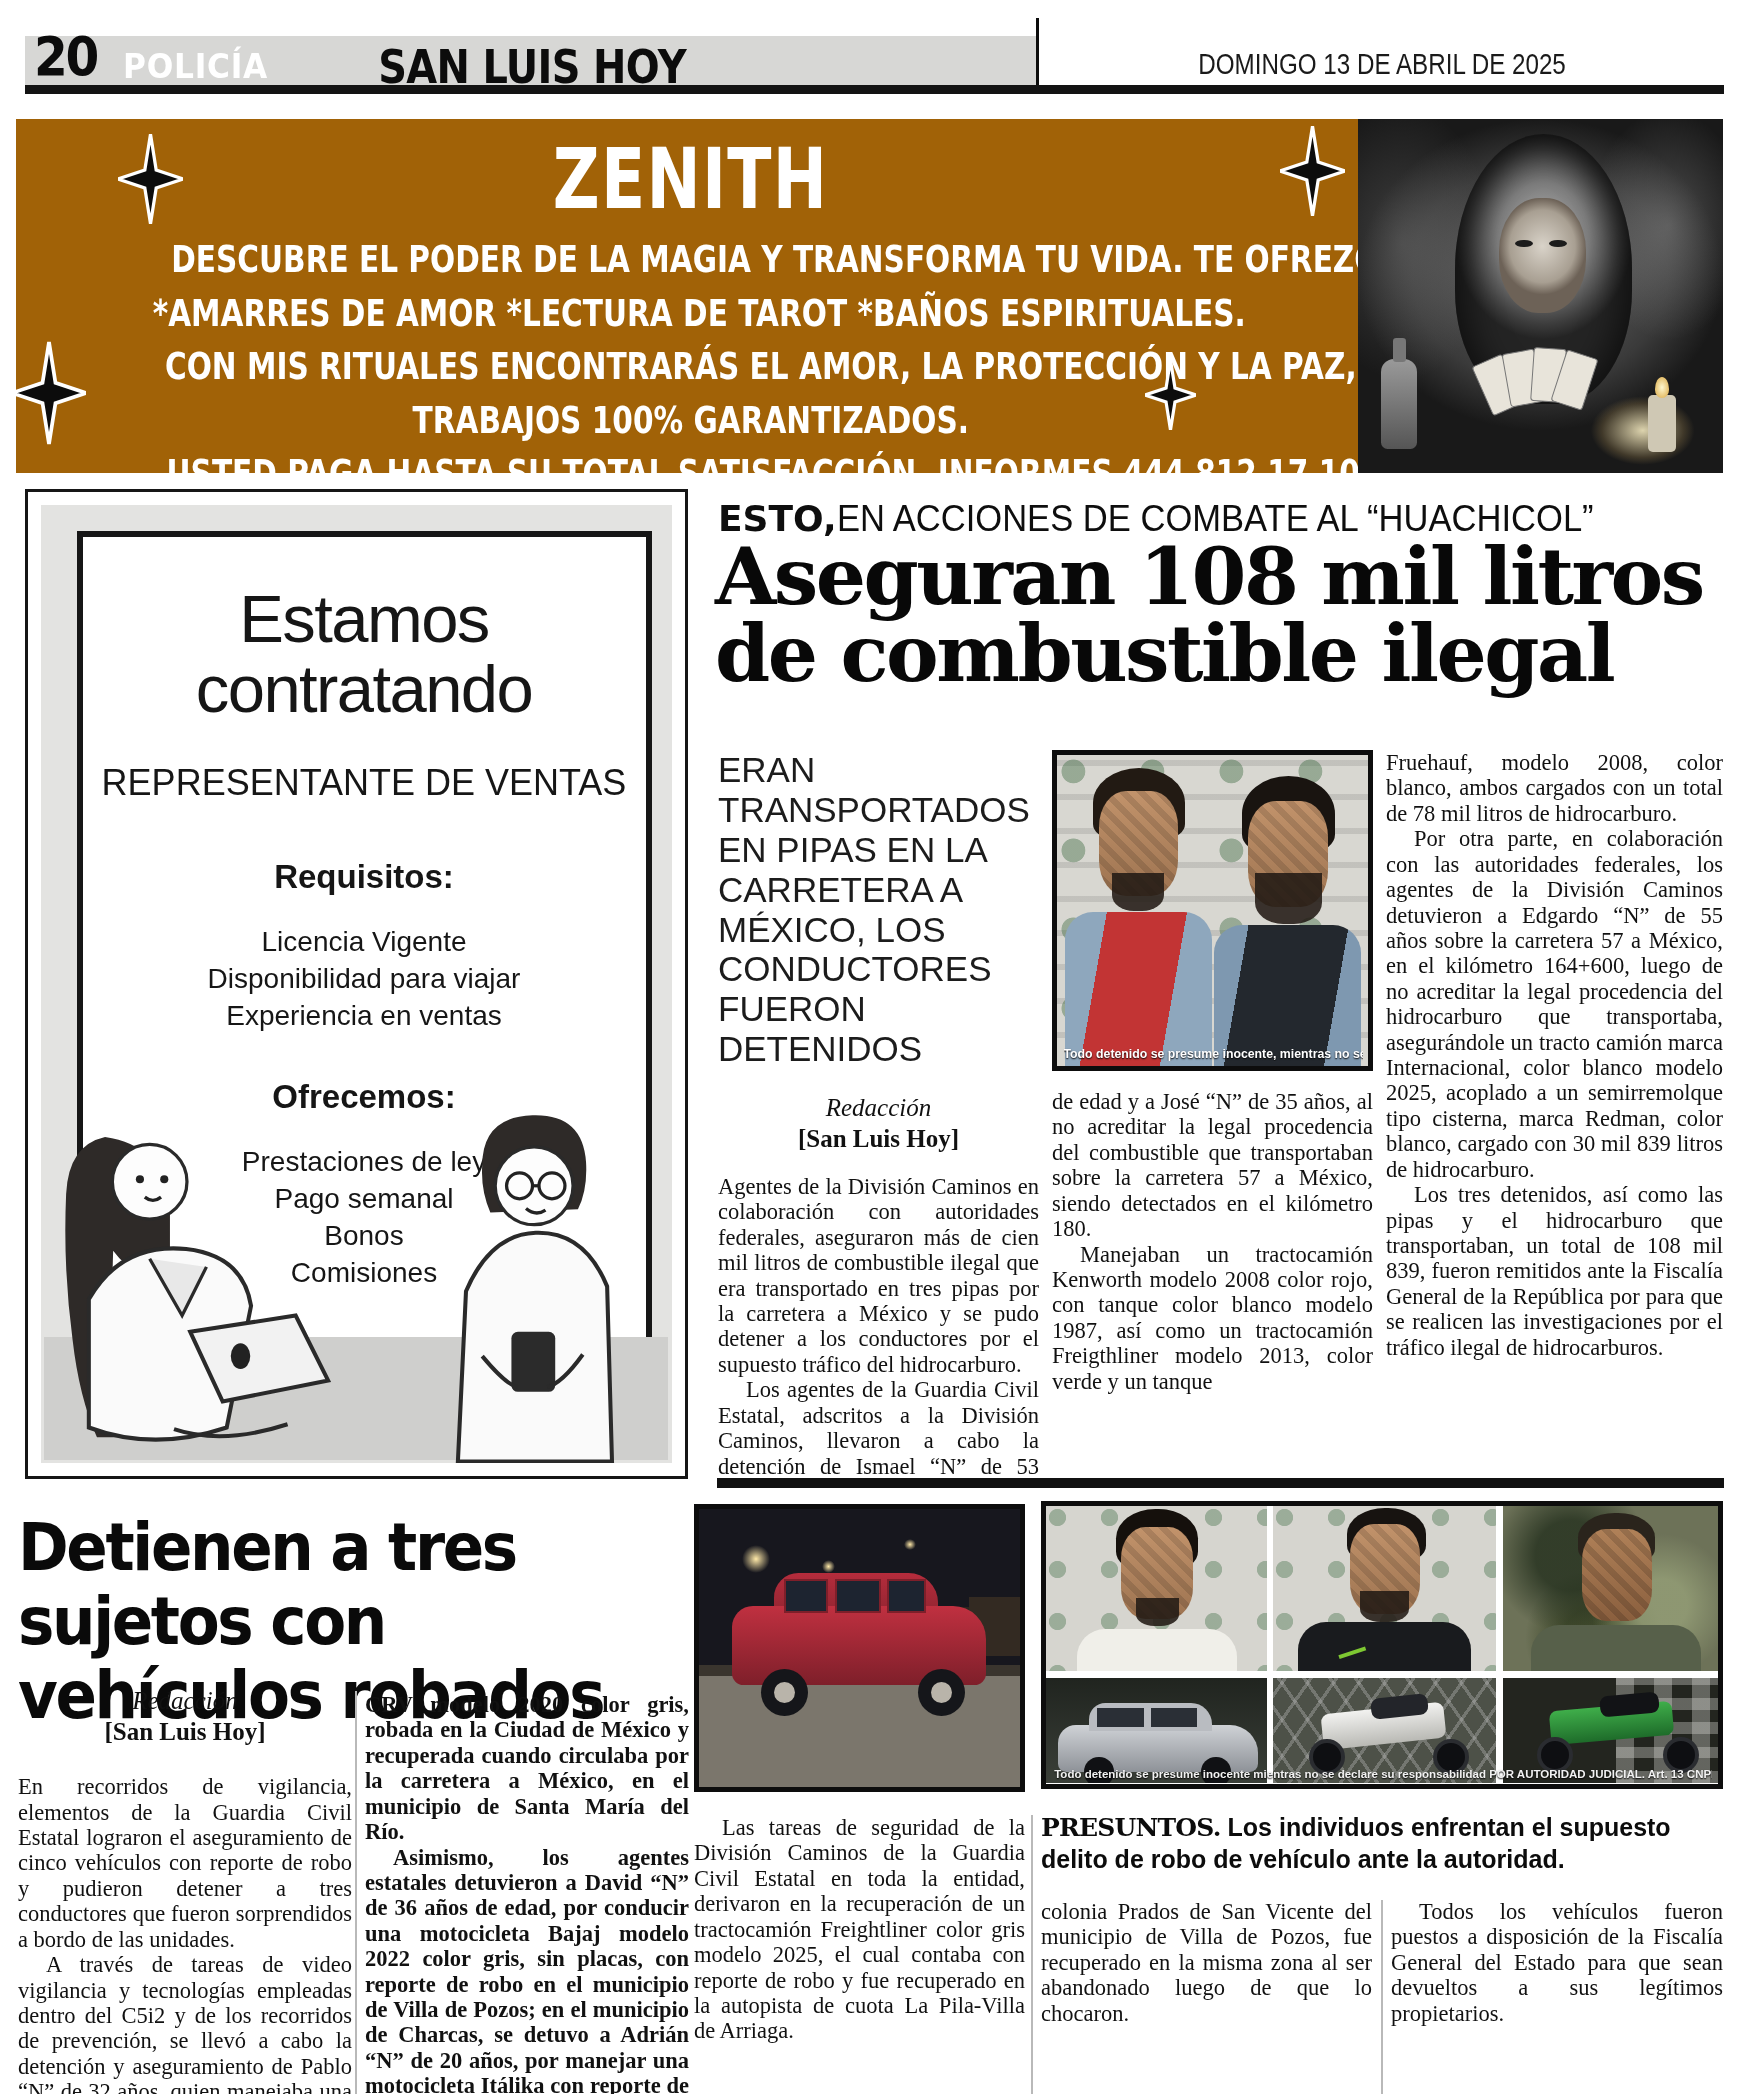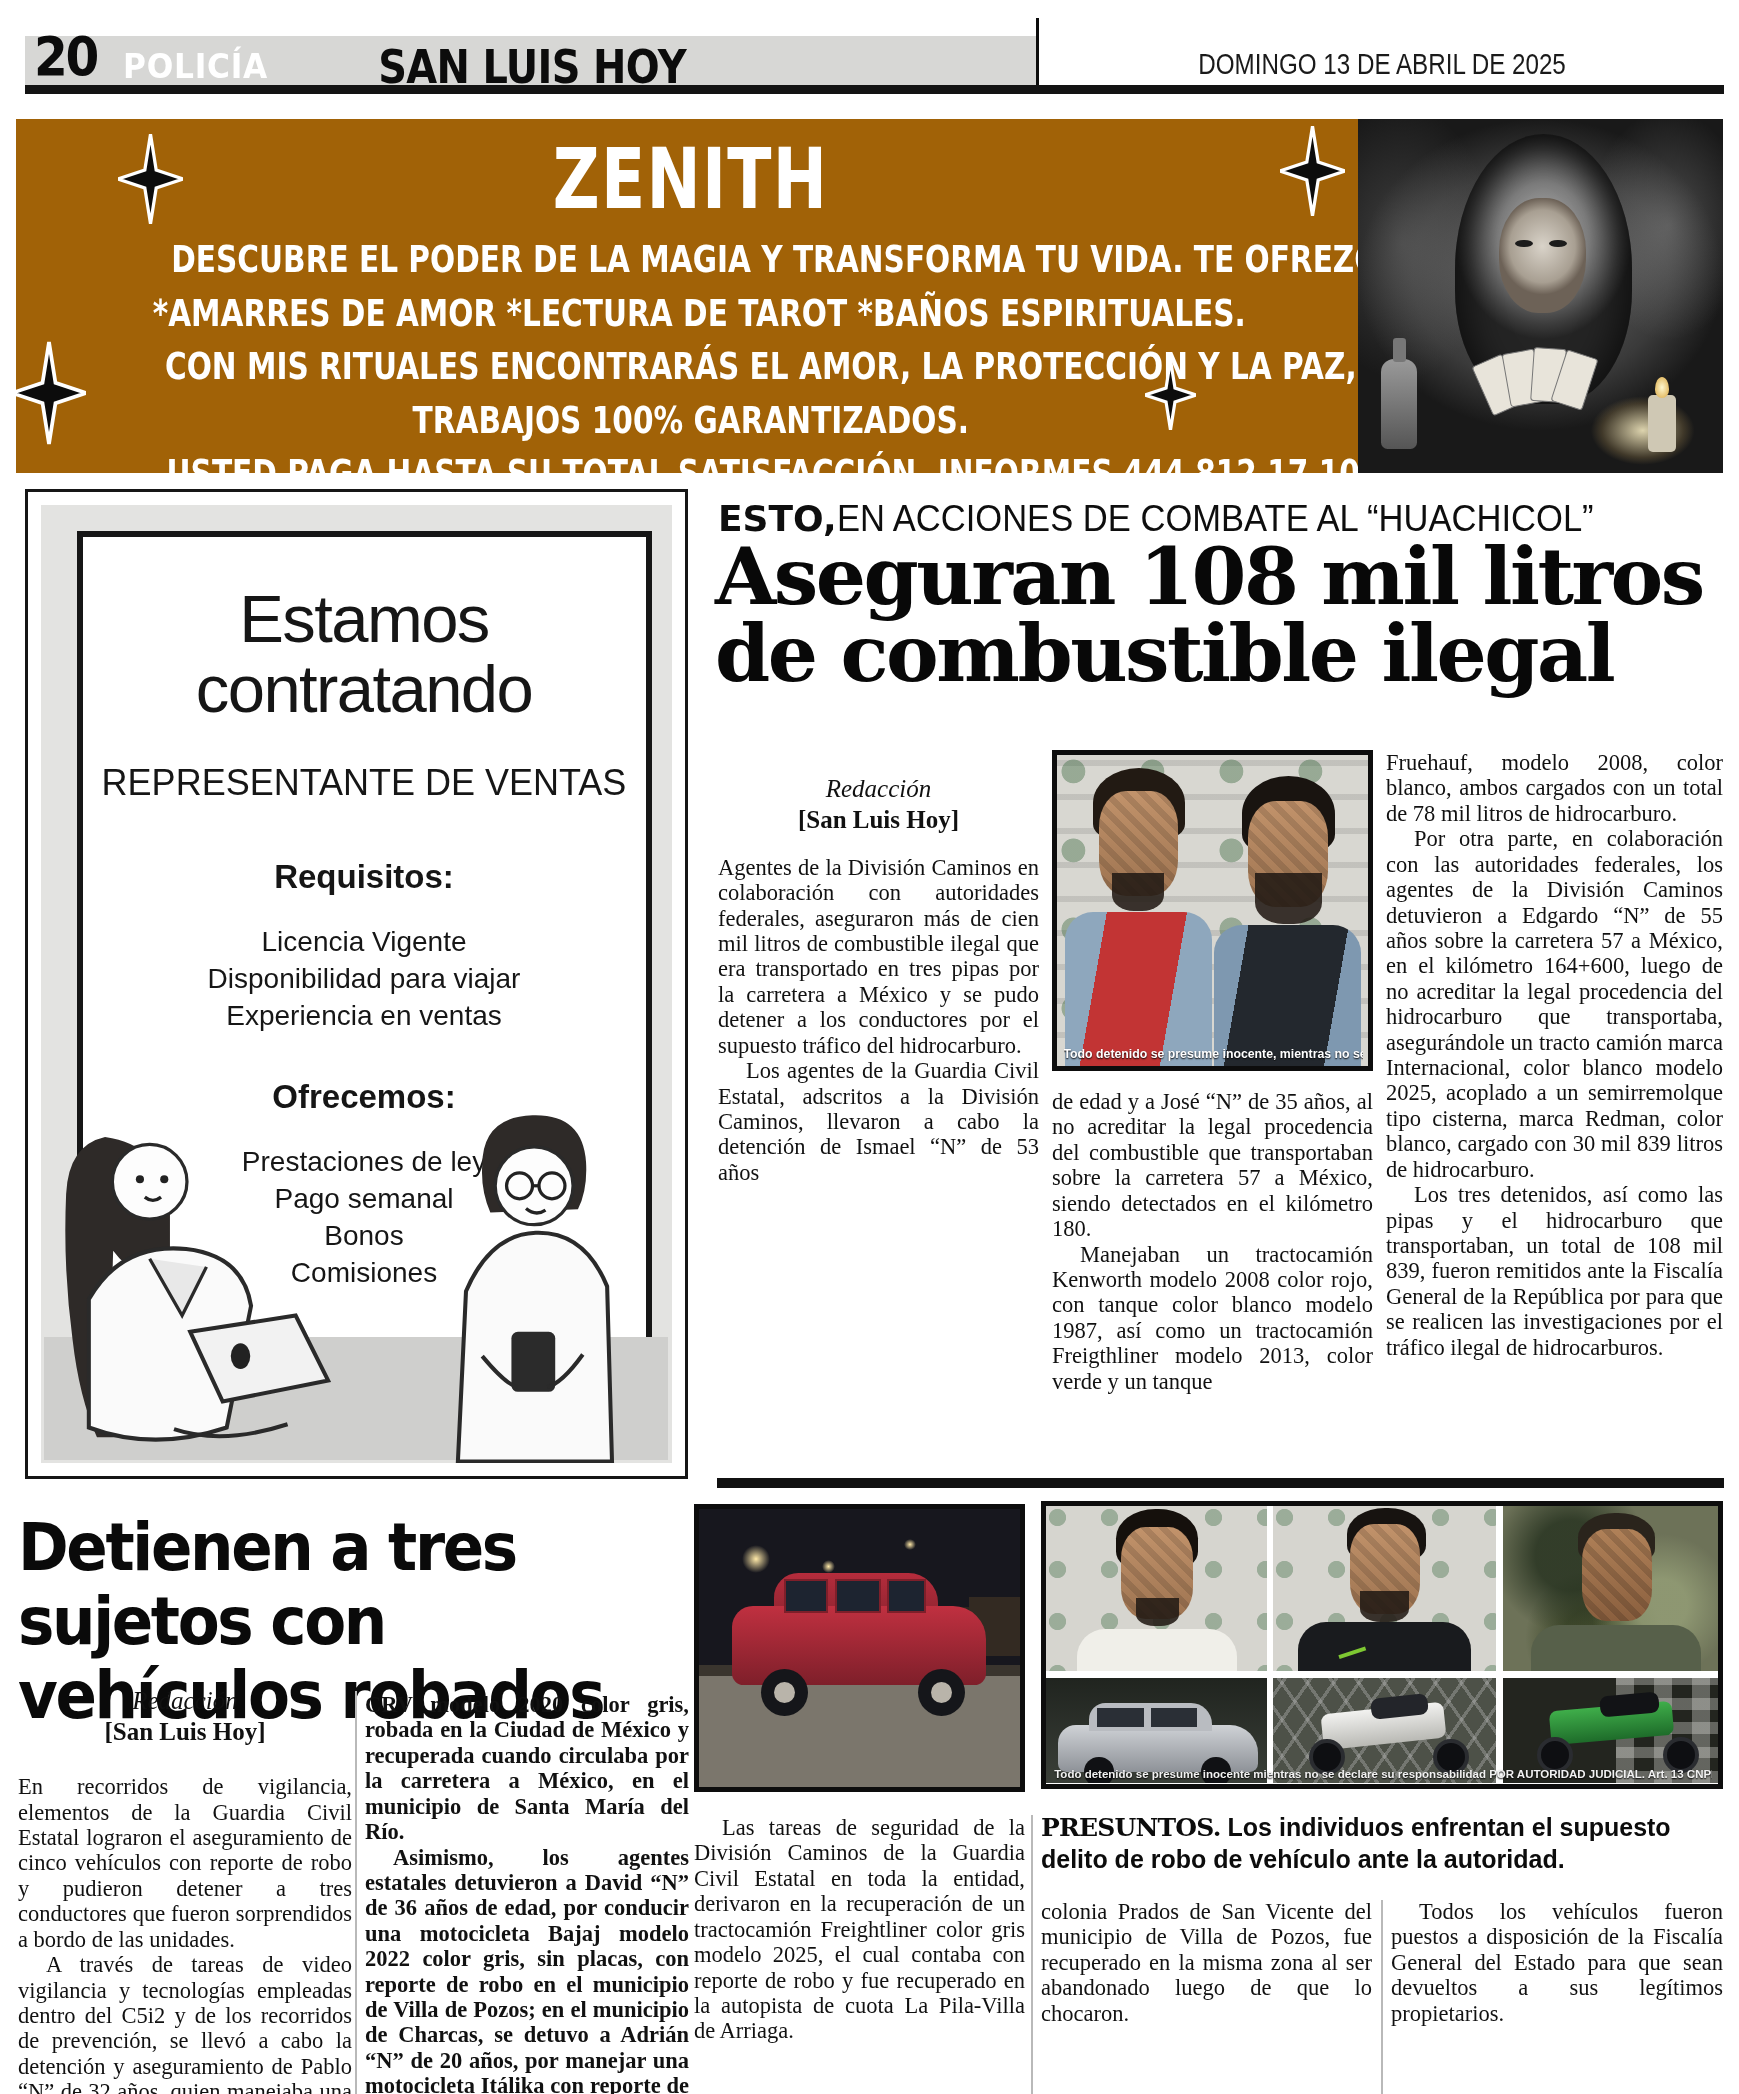--- a/index.html
+++ b/index.html
@@ -257,20 +257,21 @@
       <path d="M540 250 q30 -70 86 -72 q60 -2 88 66 l6 216 l-190 0 z" fill="#fafafa" stroke="#2a2a2a" stroke-width="5"></path>
       <rect x="596" y="300" width="54" height="74" rx="8" fill="#2b2b2b"></rect>
       <path d="M560 330 q30 36 44 38 m80 -40 q-26 36 -44 40" stroke="#2a2a2a" stroke-width="5" fill="none"></path>
     </svg>
   </section>
 
   <div class="kicker" data-name="kicker"><b data-name="kicker-lead">ESTO,</b><span class="rest" data-name="kicker-rest"> EN ACCIONES DE COMBATE AL “HUACHICOL”</span></div>
   <h1 class="headline" style="margin:0;" data-name="main-headline">Aseguran 108 mil litros de combustible ilegal</h1>
 
   <div class="col col1" data-name="main-article-column-1">
+    <div class="deck" data-name="article-deck">ERAN TRANSPORTADOS EN PIPAS EN LA CARRETERA A MÉXICO, LOS CONDUCTORES FUERON DETENIDOS</div>
     <div class="byline" data-name="byline">
       <div class="role" data-name="byline-author">Redacción</div>
       <div class="org" data-name="byline-organization">[San Luis Hoy]</div>
     </div>
     <div class="bodytext" data-name="article-body">
       <p data-name="paragraph">Agentes de la División Caminos en colaboración con autoridades federales, aseguraron más de cien mil litros de combustible ilegal que era transportado en tres pipas por la carretera a México y se pudo detener a los conductores por el supuesto tráfico del hidrocarburo.</p>
       <p class="indent" data-name="paragraph">Los agentes de la Guardia Civil Estatal, adscritos a la División Caminos, llevaron a cabo la detención de Ismael “N” de 53 años</p>
     </div>
   </div>
 

